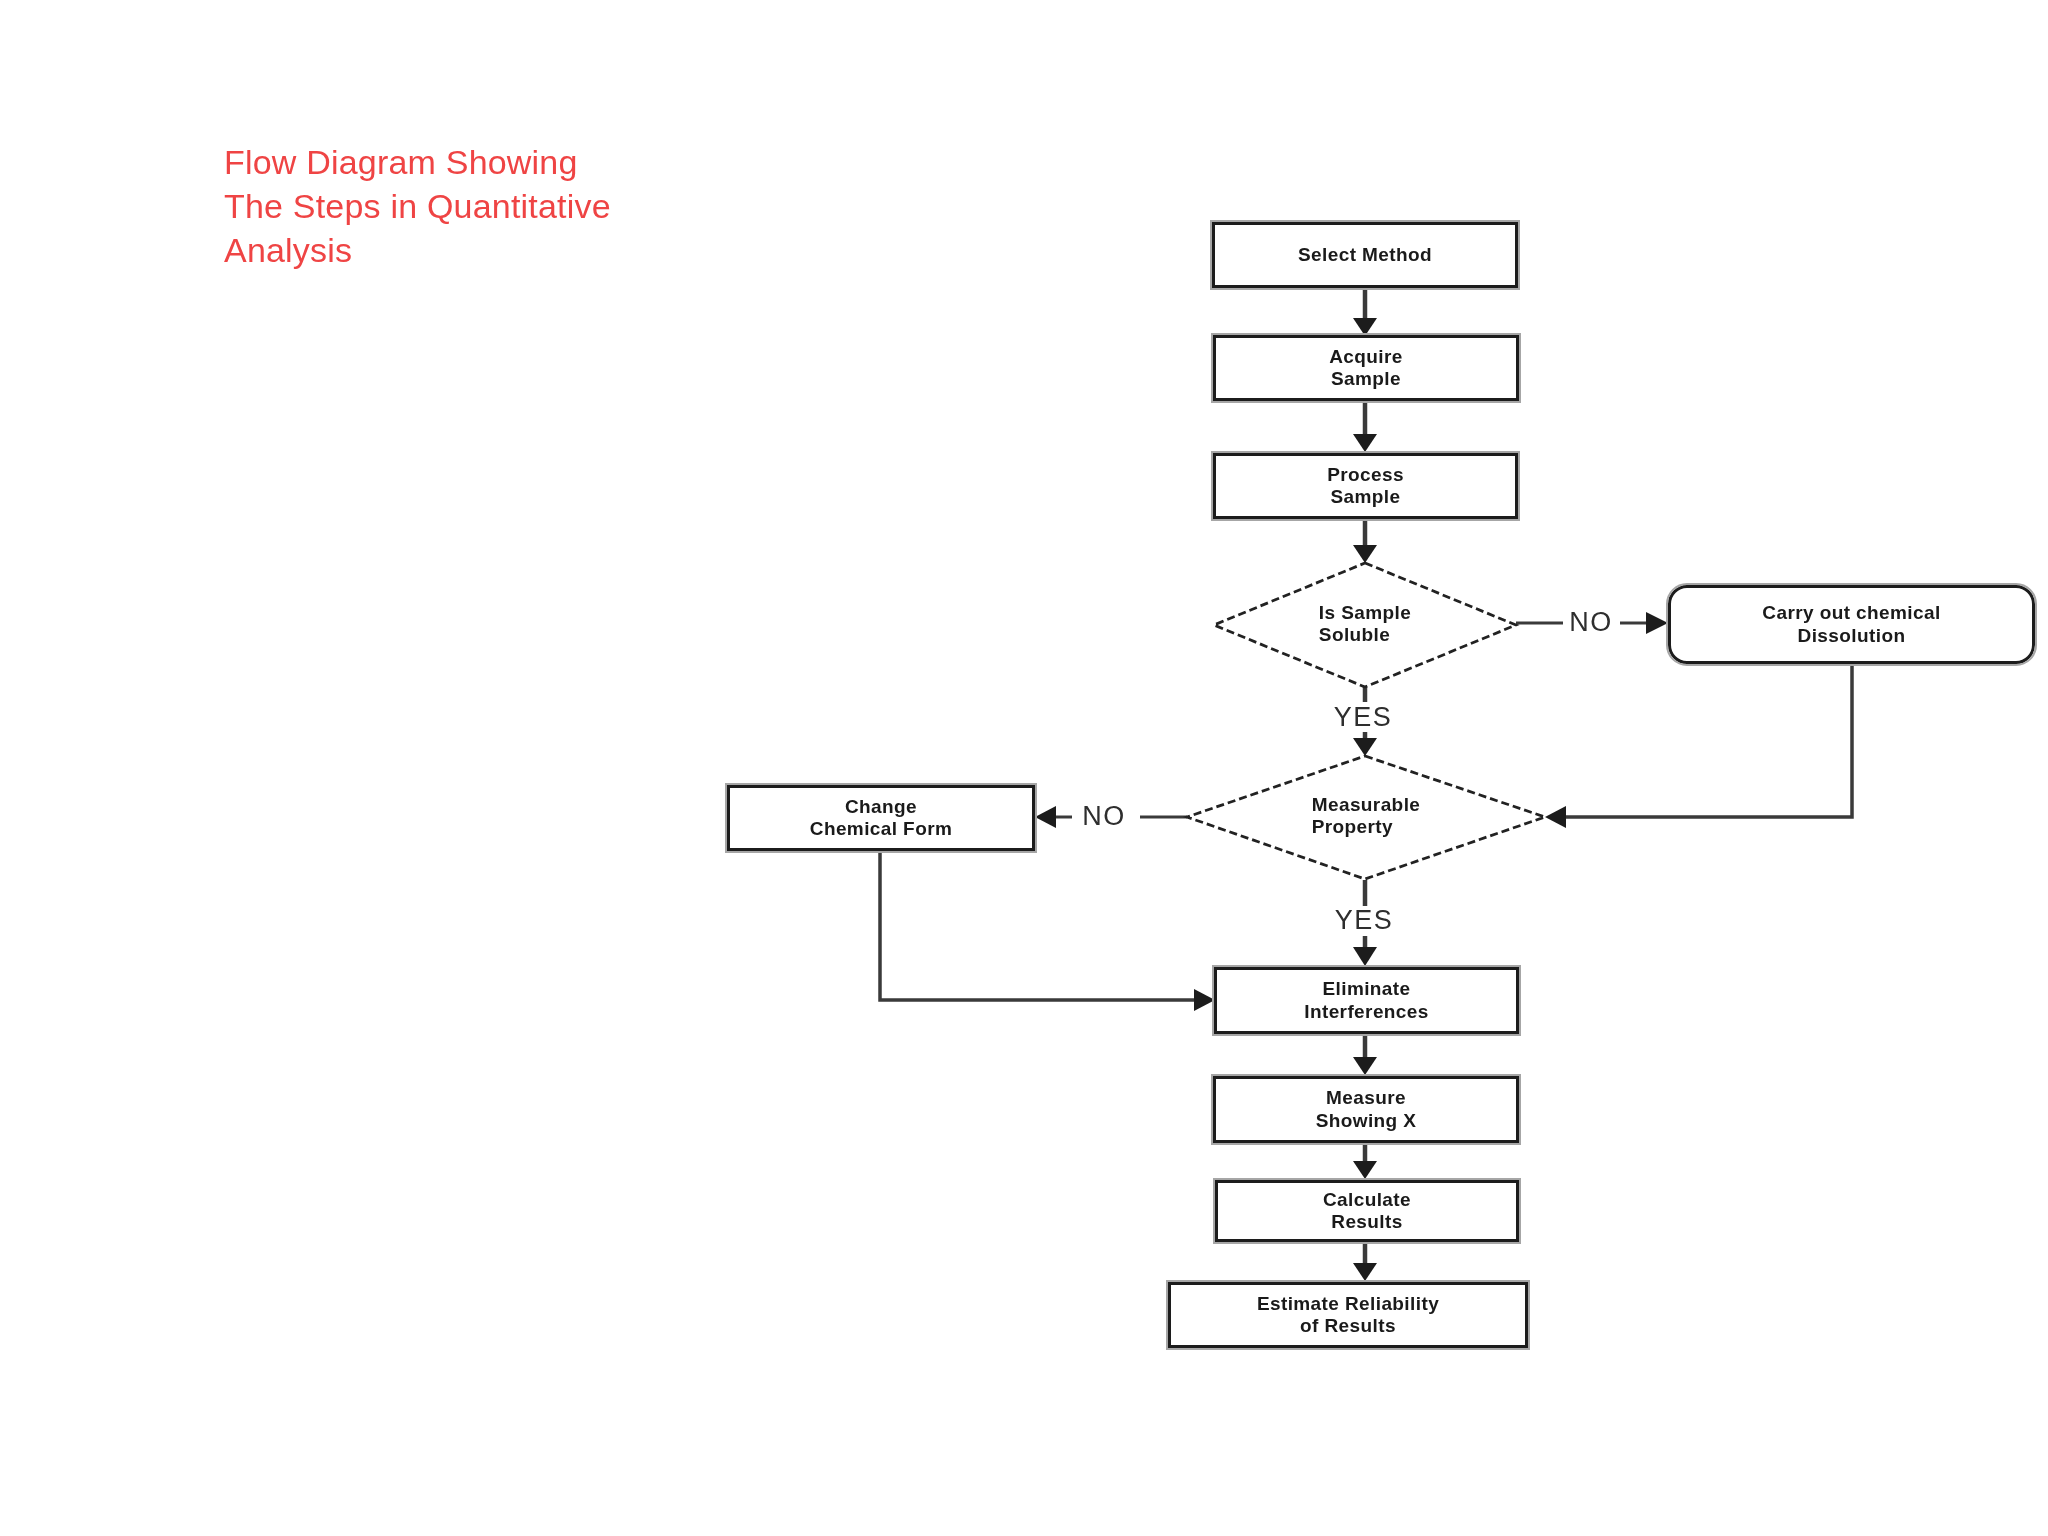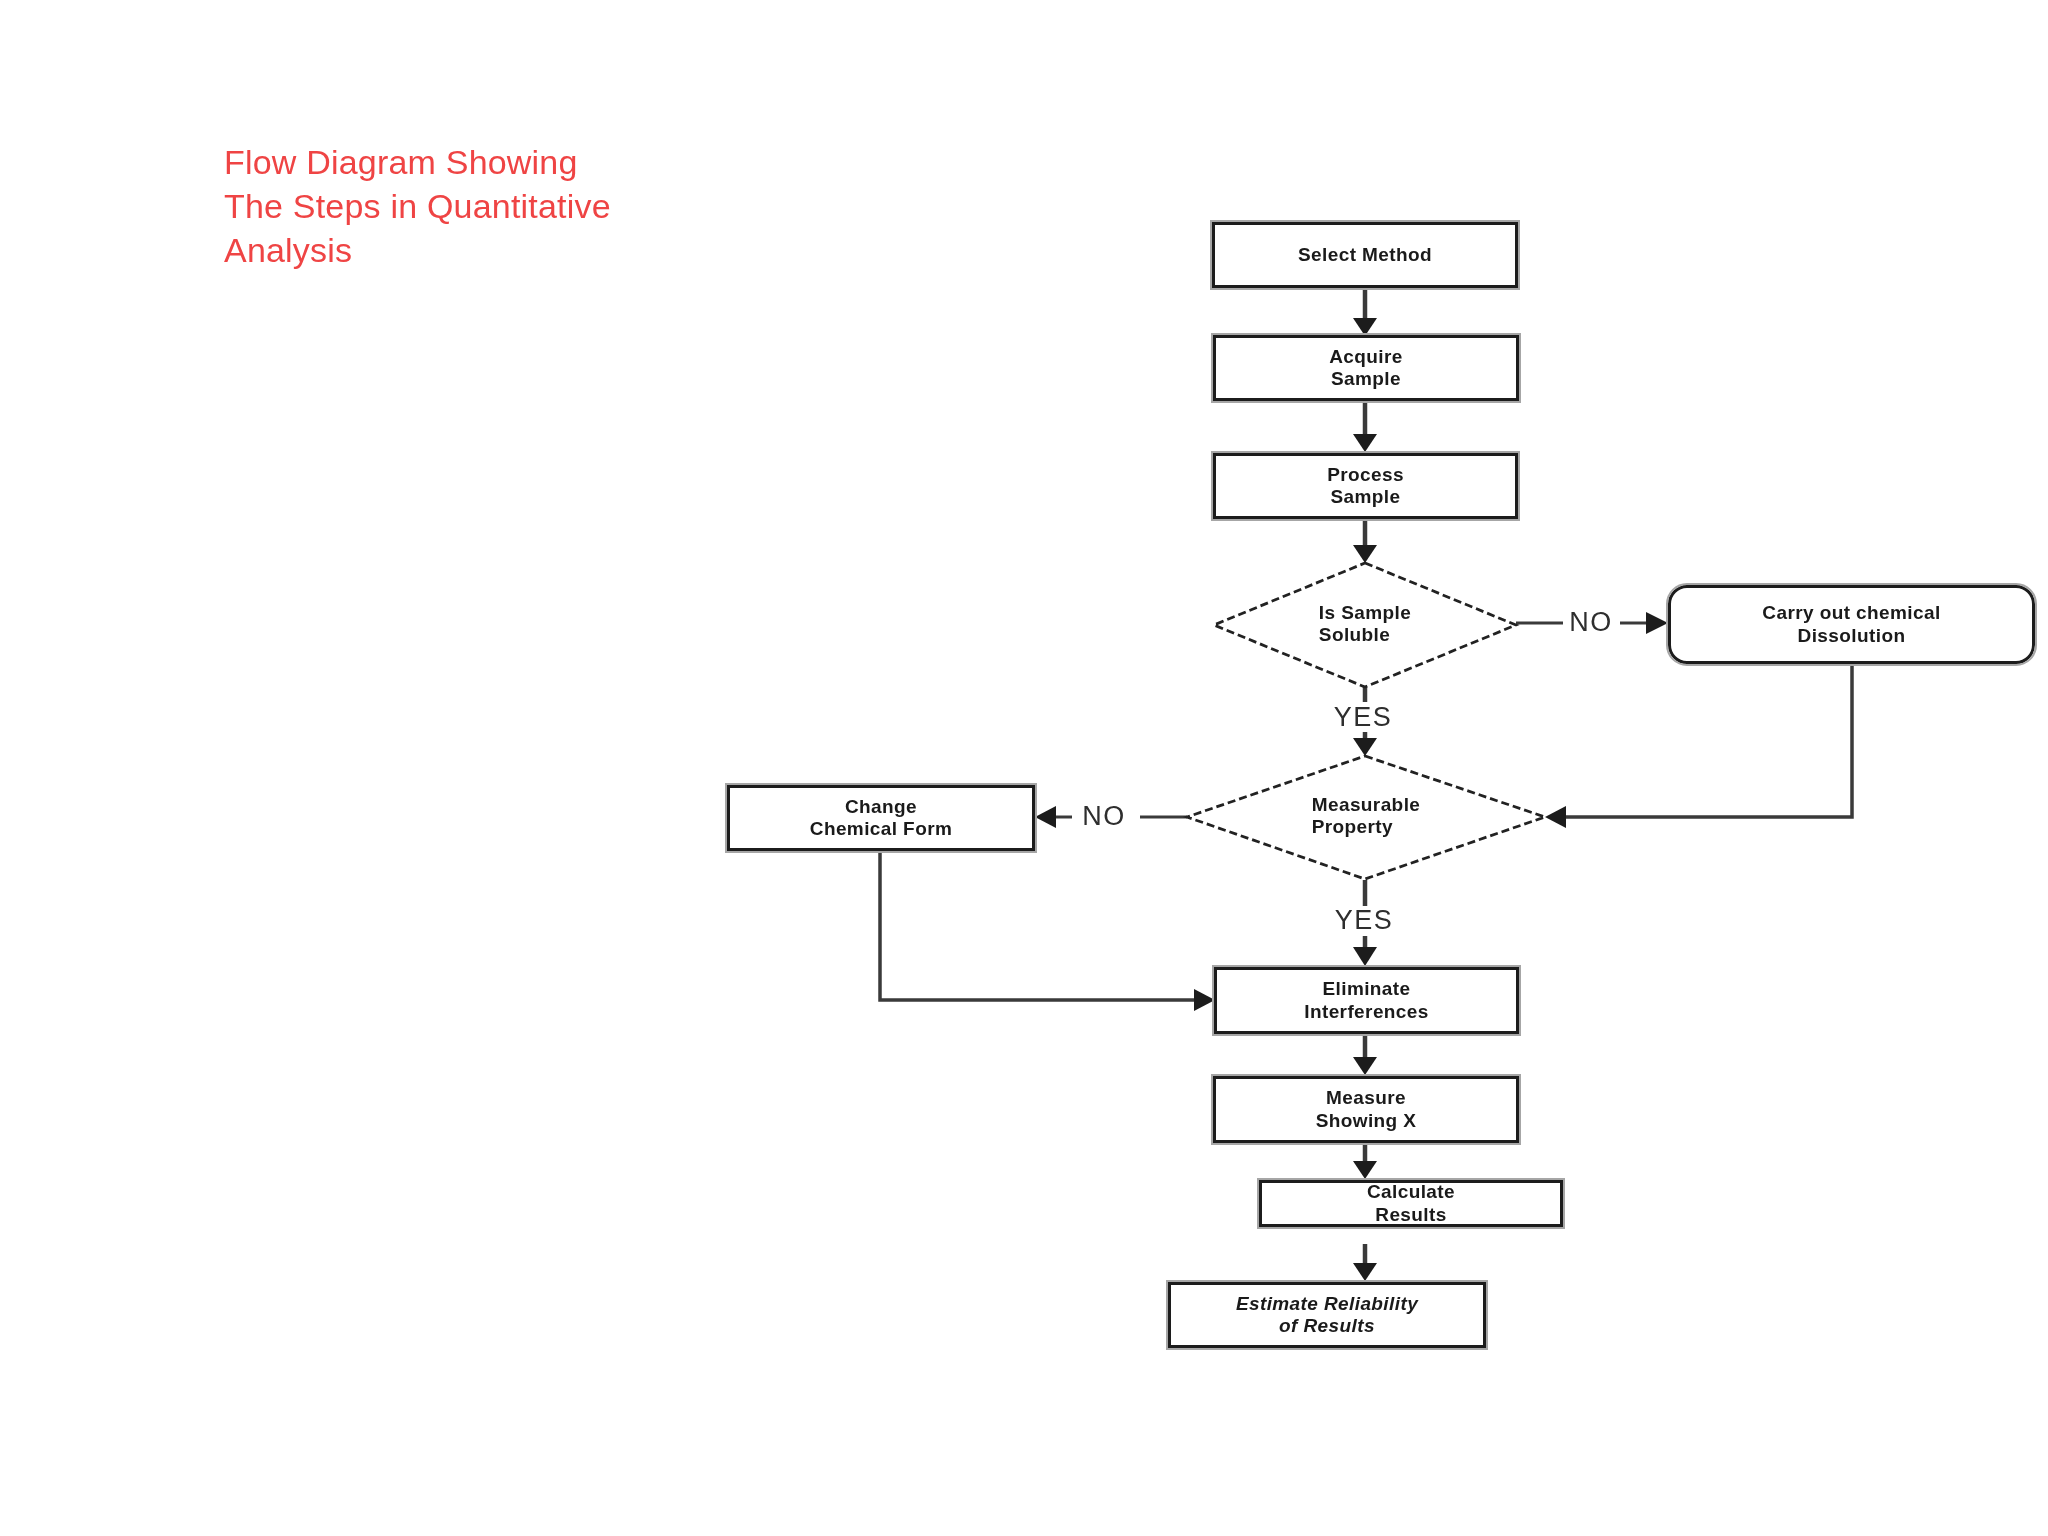--- a/index.html
+++ b/index.html
@@ -165,26 +165,26 @@
   <div class="node" style="left:1214px; top:967px; width:305px; height:67px;">
     <span class="lbl">Eliminate
 Interferences</span>
   </div>
 
   <div class="node" style="left:1213px; top:1076px; width:306px; height:67px;">
     <span class="lbl">Measure
 Showing X</span>
   </div>
 
-  <div class="node" style="left:1215px; top:1180px; width:304px; height:47px;margin-left:44px;">
+  <div class="node" style="left:1215px; top:1180px; width:304px; height:62px;">
     <span class="lbl">Calculate
 Results</span>
   </div>
 
-  <div class="node" style="left:1168px; top:1282px; width:318px; height:66px;font-style:italic;">
+  <div class="node" style="left:1168px; top:1282px; width:360px; height:66px;">
     <span class="lbl">Estimate Reliability
 of Results</span>
   </div>
 
   <div class="dlabel" style="left:1365px; top:624px;">Is Sample
 Soluble</div>
   <div class="dlabel" style="left:1366px; top:816px;">Measurable
 Property</div>
 
   <div class="elabel" style="left:1363px; top:717px;">YES</div>

